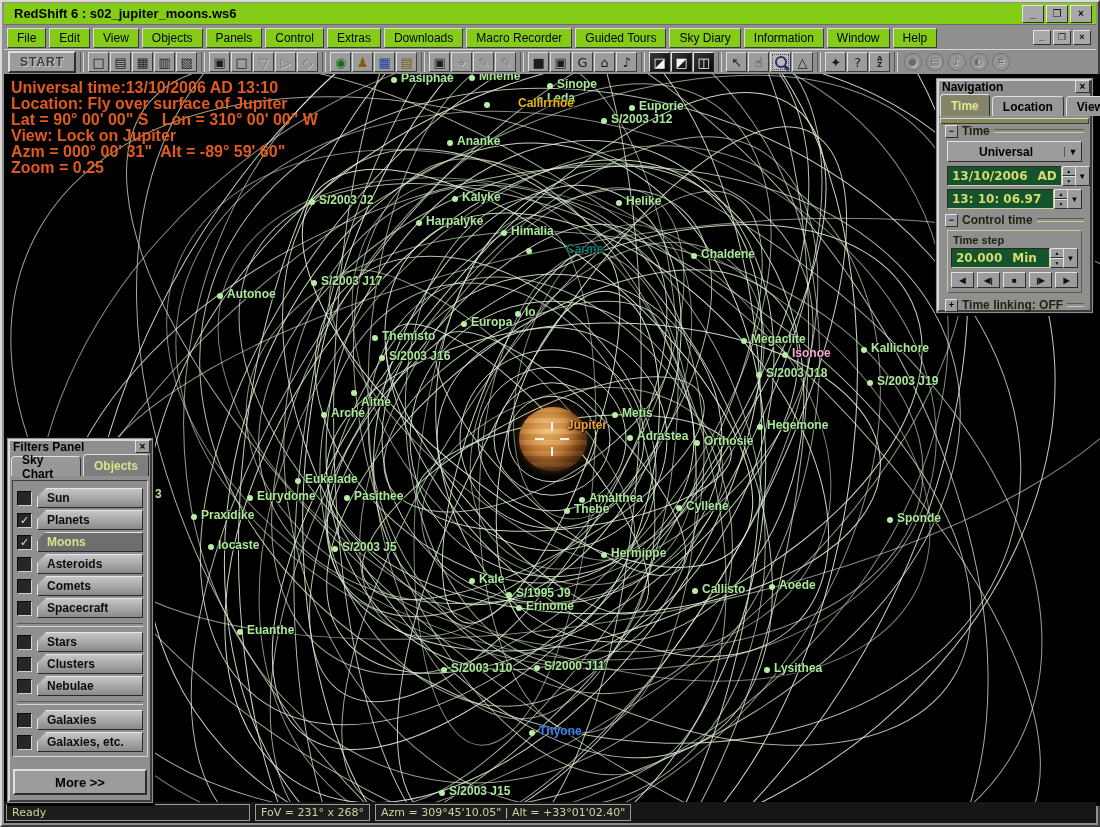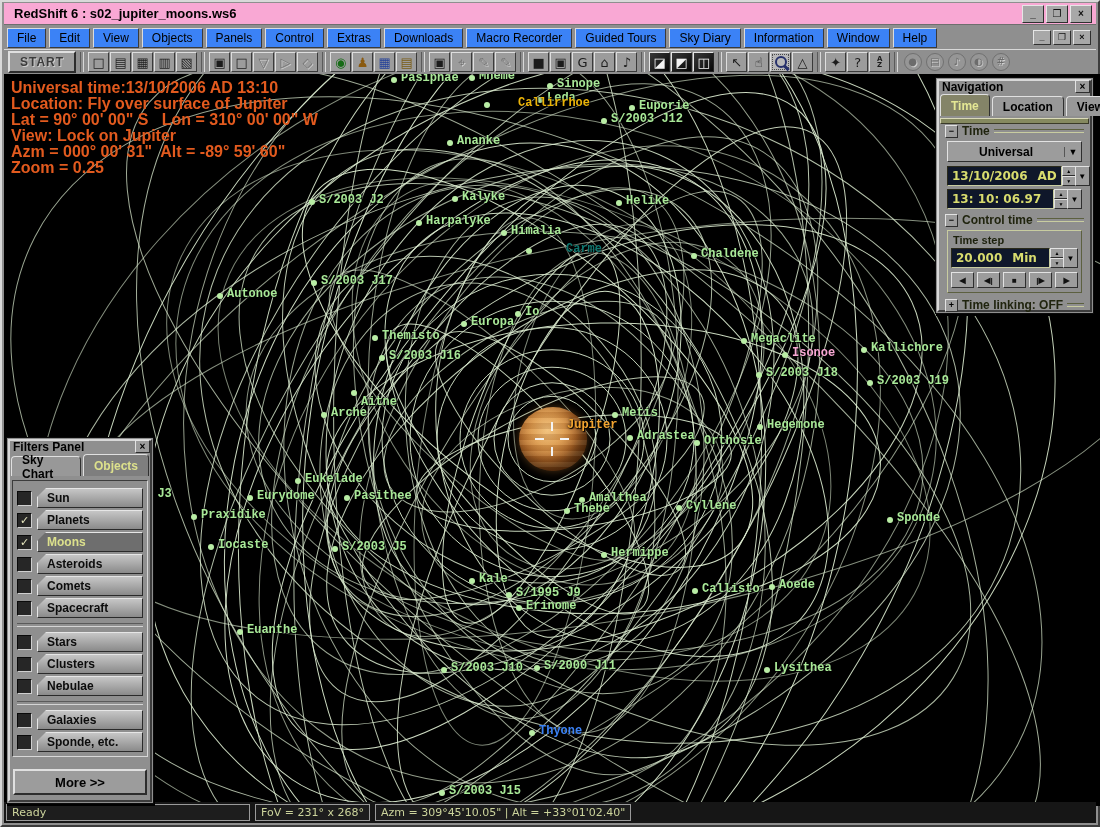--- a/index.html
+++ b/index.html
@@ -2,33 +2,33 @@
 <html><head>
 <meta charset="utf-8">
 <style>
   html,body{margin:0;padding:0;background:#000;}
   body{width:1100px;height:827px;overflow:hidden;position:relative;
        font-family:"Liberation Sans","DejaVu Sans",sans-serif;-webkit-font-smoothing:none;}
   .window{position:absolute;inset:0;background:#8f8f8f;
           border:2px solid;border-color:#d9d9d9 #3c3c3c #3c3c3c #d9d9d9;box-sizing:border-box;}
 
   
-  .titlebar{position:absolute;left:2px;top:1px;right:2px;height:22px;background:#f9a8d4;
+  .titlebar{position:absolute;left:2px;top:1px;right:2px;height:22px;background:#84cc16;
             display:flex;align-items:center;padding-left:10px;box-sizing:border-box;
             border-bottom:1px solid #6e6e6e;}
   .titlebar .title{font-size:13px;font-weight:bold;color:#000;}
   .winbtns{margin-left:auto;display:flex;gap:2px;padding-right:4px;}
   .wbtn{width:20px;height:16px;background:#a8a8a8;border:1px solid;border-color:#e6e6e6 #2f2f2f #2f2f2f #e6e6e6;
         font-size:10px;font-weight:bold;color:#111;display:flex;align-items:center;justify-content:center;line-height:1;}
   .wbtn.small{width:16px;height:13px;font-size:9px;}
 
   
   .menubar{position:absolute;left:2px;top:24px;right:2px;height:23px;background:#8f8f8f;
            display:flex;align-items:center;gap:3px;padding:1px 3px;box-sizing:border-box;}
-  .menu-item{height:17px;padding:1px 9px 0;background:#3b82f6;border:1px solid;
+  .menu-item{height:17px;padding:1px 9px 0;background:#84cc16;border:1px solid;
              border-color:#dcdcdc #3a3a3a #3a3a3a #dcdcdc;font-size:12px;color:#000;
              display:flex;align-items:center;white-space:nowrap;}
   .menu-item::first-letter{text-decoration:underline;}
   .mdibtns{margin-left:auto;display:flex;gap:2px;padding-right:2px;}
 
   
   .toolbar{position:absolute;left:2px;top:47px;right:2px;height:25px;background:#8f8f8f;
            border-top:1px solid #d8d8d8;display:flex;align-items:center;padding:1px 4px;box-sizing:border-box;}
   .tb-sep{width:2px;height:20px;margin:0 4px;border-left:1px solid #5a5a5a;border-right:1px solid #d8d8d8;}
   .tb-group{display:flex;align-items:center;gap:1px;}
@@ -44,21 +44,21 @@
   .tbtn.round{border:none;background:transparent;}
   .tbtn.round .ring{width:16px;height:16px;border-radius:50%;border:1px solid #707070;display:flex;align-items:center;
                     justify-content:center;font-size:10px;color:#6c6c6c;text-shadow:1px 1px 0 #cfcfcf;background:#969696;}
   .mag{position:relative;width:8px;height:8px;border:2px solid #26306a;border-radius:50%;display:inline-block;}
   .mag::after{content:"";position:absolute;width:3px;height:6px;background:#26306a;left:8px;top:7px;transform:rotate(-45deg);}
   .az{display:flex;flex-direction:column;font-size:7px;font-weight:bold;line-height:6px;color:#1c1c1c;}
 
   
   .sky{position:absolute;left:2px;top:72px;width:1096px;height:732px;background:#000;overflow:hidden;}
   .sky svg{position:absolute;left:0;top:0;}
-  .moon-label{position:absolute;font-family:Liberation Mono, monospace;font-size:12px;font-weight:bold;
+  .moon-label{position:absolute;font-family:Liberation Sans, sans-serif;font-size:12px;font-weight:bold;
               white-space:nowrap;z-index:3;text-shadow:1px 1px 1px #000,0 0 3px #000;cursor:default;}
   .moon-dot{position:absolute;width:6px;height:6px;border-radius:50%;z-index:3;}
   .overlay-info{position:absolute;left:7px;top:6px;z-index:4;font-size:16px;font-weight:bold;line-height:16px;white-space:pre;}
   .jupiter{position:absolute;z-index:2;border-radius:50%;
            background:radial-gradient(circle at 42% 36%,#f2c27c 0%,#dd9c50 28%,#b96f2c 52%,#7c4414 78%,#38200a 100%);
            box-shadow:0 0 10px rgba(230,150,60,.35), inset -6px -8px 14px rgba(20,8,0,.55);}
   .jupiter .bands{position:absolute;inset:0;border-radius:50%;
            background:repeating-linear-gradient(rgba(250,220,170,.16) 0 5px,rgba(90,40,8,.22) 5px 11px);opacity:.6;}
   .xhair{position:absolute;background:#f4f4f4;z-index:4;}
 
@@ -84,21 +84,21 @@
   .sect-head{display:flex;align-items:center;height:16px;margin:2px 0;}
   .collapse-box{width:11px;height:11px;background:#9c9c9c;border:1px solid;border-color:#e2e2e2 #2e2e2e #2e2e2e #e2e2e2;
                 font-size:9px;font-weight:bold;display:flex;align-items:center;justify-content:center;color:#000;}
   .sect-label{font-size:12px;font-weight:bold;color:#20240e;margin:0 4px;white-space:nowrap;}
   .sect-rule{flex:1;height:2px;border-top:1px solid #5c6040;border-bottom:1px solid #c8cca0;}
   .combo{height:19px;margin:2px 2px 4px;background:#9c9c9c;border:1px solid;border-color:#e2e2e2 #2e2e2e #2e2e2e #e2e2e2;
          display:flex;align-items:center;font-size:12px;font-weight:bold;color:#000;}
   .combo-text{flex:1;text-align:center;}
   .combo-arrow{width:16px;border-left:1px solid #555;text-align:center;font-size:9px;}
   .field-row{display:flex;align-items:stretch;height:20px;margin:3px 2px;}
-  .field{flex:1;background:#0f172a;border:1px solid;border-color:#2a2a1a #c8cca0 #c8cca0 #2a2a1a;
+  .field{flex:1;background:#14532d;border:1px solid;border-color:#2a2a1a #c8cca0 #c8cca0 #2a2a1a;
          color:#d8dc6e;font-size:12px;font-weight:bold;display:flex;align-items:center;
          padding:0 4px;gap:10px;font-family:"DejaVu Sans",sans-serif;}
   .spinset{display:flex;flex-direction:column;width:13px;}
   .spinset .sp{flex:1;background:#9c9c9c;border:1px solid;border-color:#e2e2e2 #2e2e2e #2e2e2e #e2e2e2;
                font-size:5px;display:flex;align-items:center;justify-content:center;color:#000;line-height:1;}
   .dropbtn{width:15px;background:#9c9c9c;border:1px solid;border-color:#e2e2e2 #2e2e2e #2e2e2e #e2e2e2;
            font-size:8px;display:flex;align-items:center;justify-content:center;color:#000;}
   .step-group{margin:2px 2px 4px;border:1px solid;border-color:#c8cca0 #5c6040 #5c6040 #c8cca0;padding:2px 3px;}
   .step-label{font-size:11px;font-weight:bold;color:#1c200c;margin:1px 0 2px 2px;}
   .playback{display:flex;justify-content:center;gap:3px;margin:4px 0 2px;}
@@ -635,21 +635,21 @@
           <span class="cb"></span>
           <div class="filter-btn">Nebulae</div>
         </div>
         <div class="filter-sep"></div>
         <div class="filter-row">
           <span class="cb"></span>
           <div class="filter-btn">Galaxies</div>
         </div>
         <div class="filter-row">
           <span class="cb"></span>
-          <div class="filter-btn">Sponde, etc.</div>
+          <div class="filter-btn">Galaxies, etc.</div>
         </div>
       </div>
     <button class="more-btn">More &gt;&gt;</button>
   </div>
 
   <div class="statusbar">
     <div class="sseg" style="width:244px;">Ready</div>
     <div class="sseg">FoV = 231° x 268°</div>
     <div class="sseg">Azm = 309°45'10.05" | Alt = +33°01'02.40"</div>
   </div>

